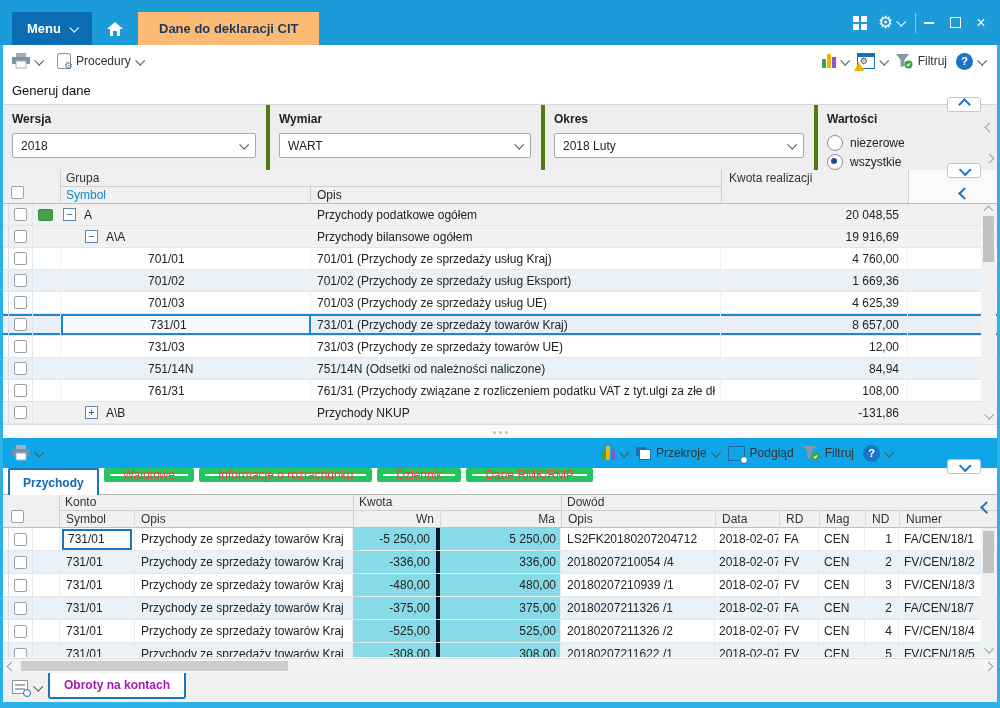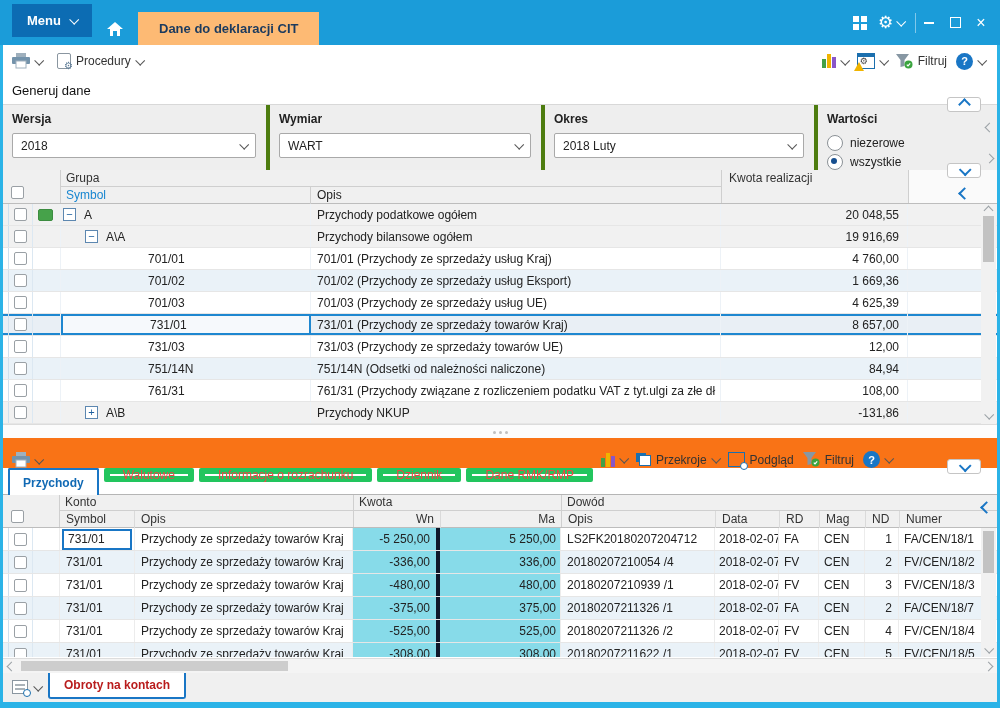--- a/index.html
+++ b/index.html
@@ -4,21 +4,21 @@
 <style>
   html,body{margin:0;padding:0;}
   .app{position:relative;width:1000px;height:708px;background:#fff;overflow:hidden;
        font-family:"Liberation Sans",sans-serif;font-size:12px;color:#222;}
   
   .frame-l,.frame-r{position:absolute;top:45px;bottom:0;width:3px;background:#2bb3e7;z-index:40;}
   .frame-l{left:0}.frame-r{right:0}
   .frame-b{position:absolute;left:0;right:0;bottom:0;height:6px;background:#2bb3e7;z-index:40;}
   
   .titlebar{position:absolute;top:0;left:0;right:0;height:45px;background:#1b9cd9;z-index:30;}
-  .menu-btn{position:absolute;left:12px;top:4px;width:80px;height:33px;background:#0c6cb3;color:#fff;
+  .menu-btn{position:absolute;left:12px;top:12px;width:80px;height:33px;background:#0c6cb3;color:#fff;
             font-weight:bold;font-size:13px;display:flex;align-items:center;justify-content:center;gap:9px;cursor:default;}
   .home-btn{position:absolute;left:97px;top:12px;width:36px;height:33px;display:flex;align-items:center;justify-content:center;}
   .doc-tab{position:absolute;left:138px;top:12px;height:33px;background:#fdba74;color:#1b3a5e;font-weight:bold;
            font-size:13px;display:flex;align-items:center;padding:0 21px;}
   .tb-win{position:absolute;top:0;height:45px;display:flex;align-items:center;color:#fff;}
   .winbtn{width:26px;height:30px;display:flex;align-items:center;justify-content:center;color:#fff;}
   .grid-ic{display:grid;grid-template-columns:6px 6px;grid-template-rows:6px 6px;gap:2px;}
   .grid-ic i{background:#fff;}
   .gear{font-size:17px;line-height:17px;color:#fff;}
   .titlebar .divider{width:1px;height:20px;background:rgba(255,255,255,.45);margin:0 6px;}
@@ -118,21 +118,21 @@
   .vscroll{position:absolute;width:15px;background:#f1f1f1;z-index:20;}
   .vthumb{position:absolute;left:2px;right:2px;background:#c2c2c2;}
   .vscroll .chv{position:absolute;left:4px;}
   .hscroll{position:absolute;top:658px;left:3px;right:3px;height:14px;background:#f4f4f4;border-top:1px solid #ddd;z-index:20;}
   .hthumb{position:absolute;left:18px;width:267px;top:2px;bottom:2px;background:#cdcdcd;}
   
   .splitter{position:absolute;top:424px;left:3px;right:3px;height:14px;background:#fcfcfc;border-top:1px solid #dcdcdc;
             display:flex;align-items:center;justify-content:center;gap:3px;}
   .splitter i{width:3px;height:3px;background:#c0c0c0;border-radius:50%;}
   
-  .toolbar2{position:absolute;top:438px;left:3px;right:3px;height:30px;display:flex;align-items:flex-end;background:#f97316;gap:17px;}
+  .toolbar2{position:absolute;top:438px;left:3px;right:3px;height:30px;display:flex;align-items:center;background:#0ea5e9;gap:17px;}
   .tabs{position:absolute;top:468px;left:3px;right:3px;height:26px;display:flex;gap:5px;padding-left:5px;z-index:15;}
   .tab{height:14px;box-sizing:border-box;border:6px solid #22c55e;border-radius:2px;background:#fff;color:#ef4444;
        display:flex;align-items:center;padding:0 13px;}
   .tab.active{height:27px;border:2px solid #1976c5;border-bottom:none;border-radius:2px 2px 0 0;
               color:#1069b4;font-weight:bold;z-index:16;}
   
   .detail{position:absolute;top:494px;left:3px;right:3px;height:164px;background:#fff;}
   .d-head{height:34px;background:#f0f0f0;border-top:1px solid #b5b5b5;border-bottom:1px solid #bdbdbd;display:flex;box-sizing:border-box;}
   .dh-a{width:57px;position:relative;border-right:1px solid #cfcfcf;box-sizing:border-box;}
   .dh-a .ck{position:absolute;left:8px;top:15px;}
@@ -160,21 +160,21 @@
   .dc-data{width:64px;padding-left:4px;}
   .dc-rd{width:40px;padding-left:5px;}
   .dc-mag{width:46px;padding-left:5px;}
   .dc-nd{width:34px;justify-content:flex-end;padding-right:6px;}
   .dc-num{flex:1;padding-left:5px;border-right:none;}
   
   .bottombar{position:absolute;top:672px;left:3px;right:3px;height:30px;background:#f0f0f0;border-top:1px solid #c9c9c9;z-index:18;}
   .bb-icon{position:absolute;left:9px;top:7px;display:flex;align-items:center;gap:6px;}
   .bb-tab{position:absolute;left:45px;top:-1px;height:27px;box-sizing:border-box;background:#fff;
           border:2px solid #1976c5;border-top:none;border-radius:0 0 3px 3px;display:flex;align-items:center;
-          padding:0 14px;color:#b91c1c;font-weight:bold;}
+          padding:0 14px;color:#a21caf;font-weight:bold;}
 </style>
 </head>
 <body>
 
 <div class="app">
 
   <div class="titlebar">
     <div class="menu-btn">
       <span>Menu</span>
       <span class="chv down white"></span>

